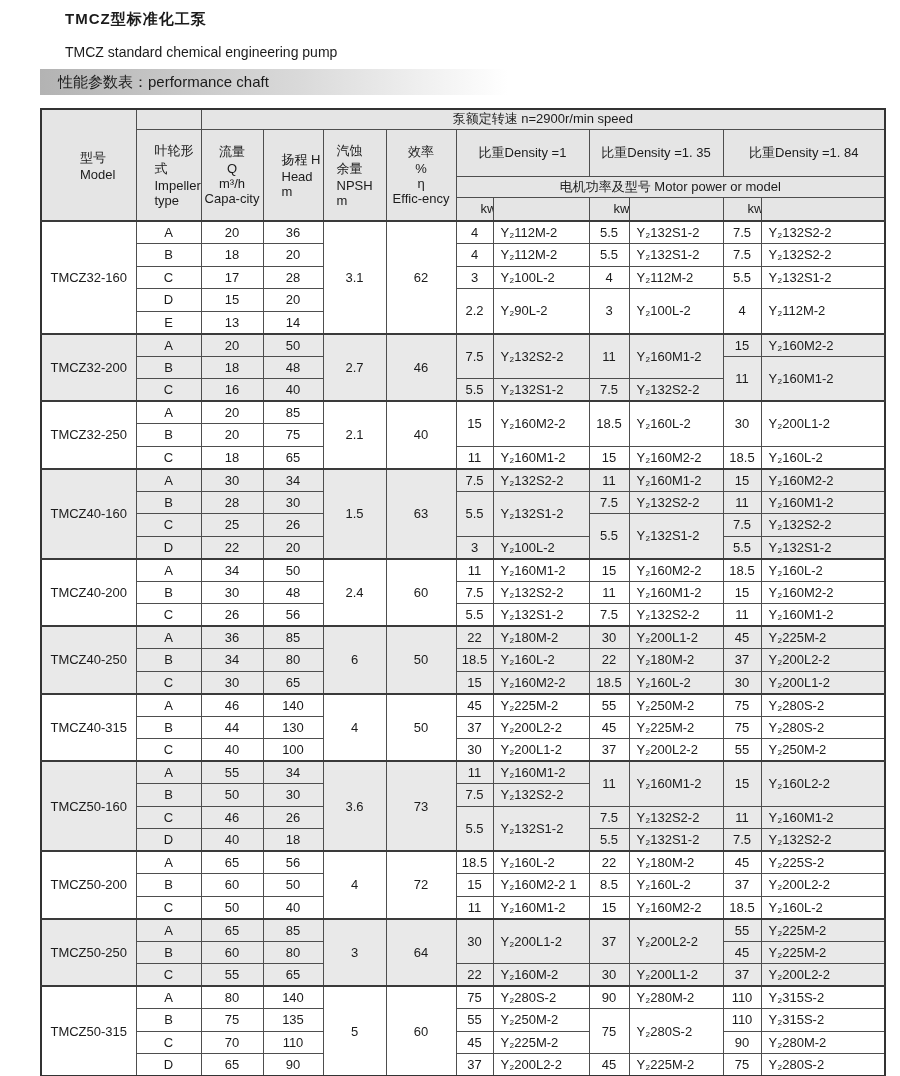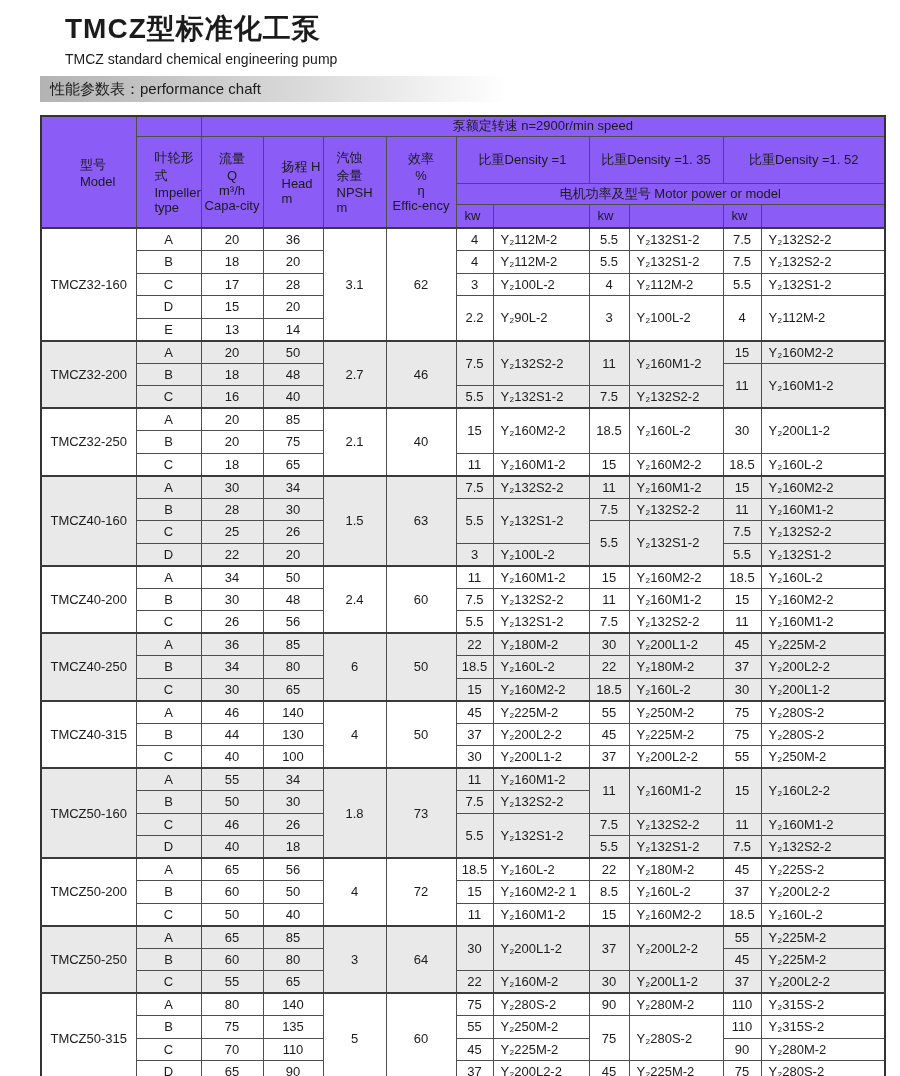--- a/index.html
+++ b/index.html
@@ -5,52 +5,52 @@
   * { margin:0; padding:0; box-sizing:border-box; }
   html,body { background:#ffffff; }
   body {
     width:900px; height:1076px;
     font-family:"Liberation Sans", "DejaVu Sans", sans-serif;
     color:#1b1b1b;
   }
   .page { padding:6px 15px 0 40px; }
   .title {
     margin-left:25px; margin-top:4px;
-    font-size:28px; font-weight:bold; letter-spacing:1px;
+    font-size:15px; font-weight:bold; letter-spacing:1px;
   }
-  .subtitle { margin-left:25px; margin-top:3px; font-size:14px; }
+  .subtitle { margin-left:25px; margin-top:15px; font-size:14px; }
   .section-bar {
     margin-top:9px; width:468px; height:26px; line-height:26px;
-    padding-left:10px; font-size:15px;
+    padding-left:18px; font-size:15px;
     background:linear-gradient(to right, #b3b3b3 0%, #d9d9d9 55%, #ffffff 100%);
   }
   table.perf {
     margin-top:13px; width:845px;
     border-collapse:collapse; table-layout:fixed;
     border:2px solid #333333;
   }
   th, td {
     border:1px solid #4e4e4e;
     font-size:13px; font-weight:normal;
     text-align:center; vertical-align:middle;
     overflow:hidden; white-space:pre-line;
   }
-  thead th { background:#8b5cf6; }
+  thead th { background:#e5e5e5; }
   tr.hr1 { height:20px; }
   tr.hr2 { height:47px; }
   tr.hr3 { height:21px; }
   tr.hr4 { height:24px; }
   tbody tr { height:22.5px; }
   tbody tr.shaded td { background:#e9e9e9; }
   tbody tr.group-start td { border-top:2px solid #3a3a3a; }
   th.al, td.al { text-align:left; }
   th.h-model { padding-left:38px; }
   th.h-impeller, th.h-head { padding-left:18px; }
   th.h-npsh { padding-left:13px; }
-  th.h-kw { padding-left:8px; text-align:left; }
+  th.h-kw { padding-left:24px; text-align:left; }
   td.c-mm { text-align:left; padding-left:7px; white-space:nowrap; }
 </style>
 </head>
 <body>
 
 <div class="page">
   <div class="title">TMCZ型标准化工泵</div>
   <div class="subtitle">TMCZ standard chemical engineering pump</div>
   <div class="section-bar"><span>性能参数表：</span><span>performance chaft</span></div>
 
@@ -90,21 +90,21 @@
         <th class="al h-npsh" rowspan="3">汽蚀
 余量
 NPSH
 m</th>
         <th rowspan="3">效率
 %
 η
 Effic-ency</th>
         <th colspan="2">比重Density =1</th>
         <th colspan="2">比重Density =1. 35</th>
-        <th colspan="2">比重Density =1. 52</th>
+        <th colspan="2">比重Density =1. 84</th>
       </tr>
       <tr class="hr3">
         <th colspan="6">电机功率及型号  Motor power or model</th>
       </tr>
       <tr class="hr4">
         <th class="h-kw">kw</th>
         <th></th>
         <th class="h-kw">kw</th>
         <th></th>
         <th class="h-kw">kw</th>
@@ -373,21 +373,21 @@
           <td class="c-kw">37</td>
           <td class="c-mm">Y₂200L2-2</td>
           <td class="c-kw">55</td>
           <td class="c-mm">Y₂250M-2</td>
         </tr>
         <tr class="shaded group-start">
           <td rowspan="4">TMCZ50-160</td>
           <td>A</td>
           <td>55</td>
           <td>34</td>
-          <td rowspan="4">1.8</td>
+          <td rowspan="4">3.6</td>
           <td rowspan="4">73</td>
           <td class="c-kw">11</td>
           <td class="c-mm">Y₂160M1-2</td>
           <td class="c-kw" rowspan="2">11</td>
           <td class="c-mm" rowspan="2">Y₂160M1-2</td>
           <td class="c-kw" rowspan="2">15</td>
           <td class="c-mm" rowspan="2">Y₂160L2-2</td>
         </tr>
         <tr class="shaded">
           <td>B</td>

